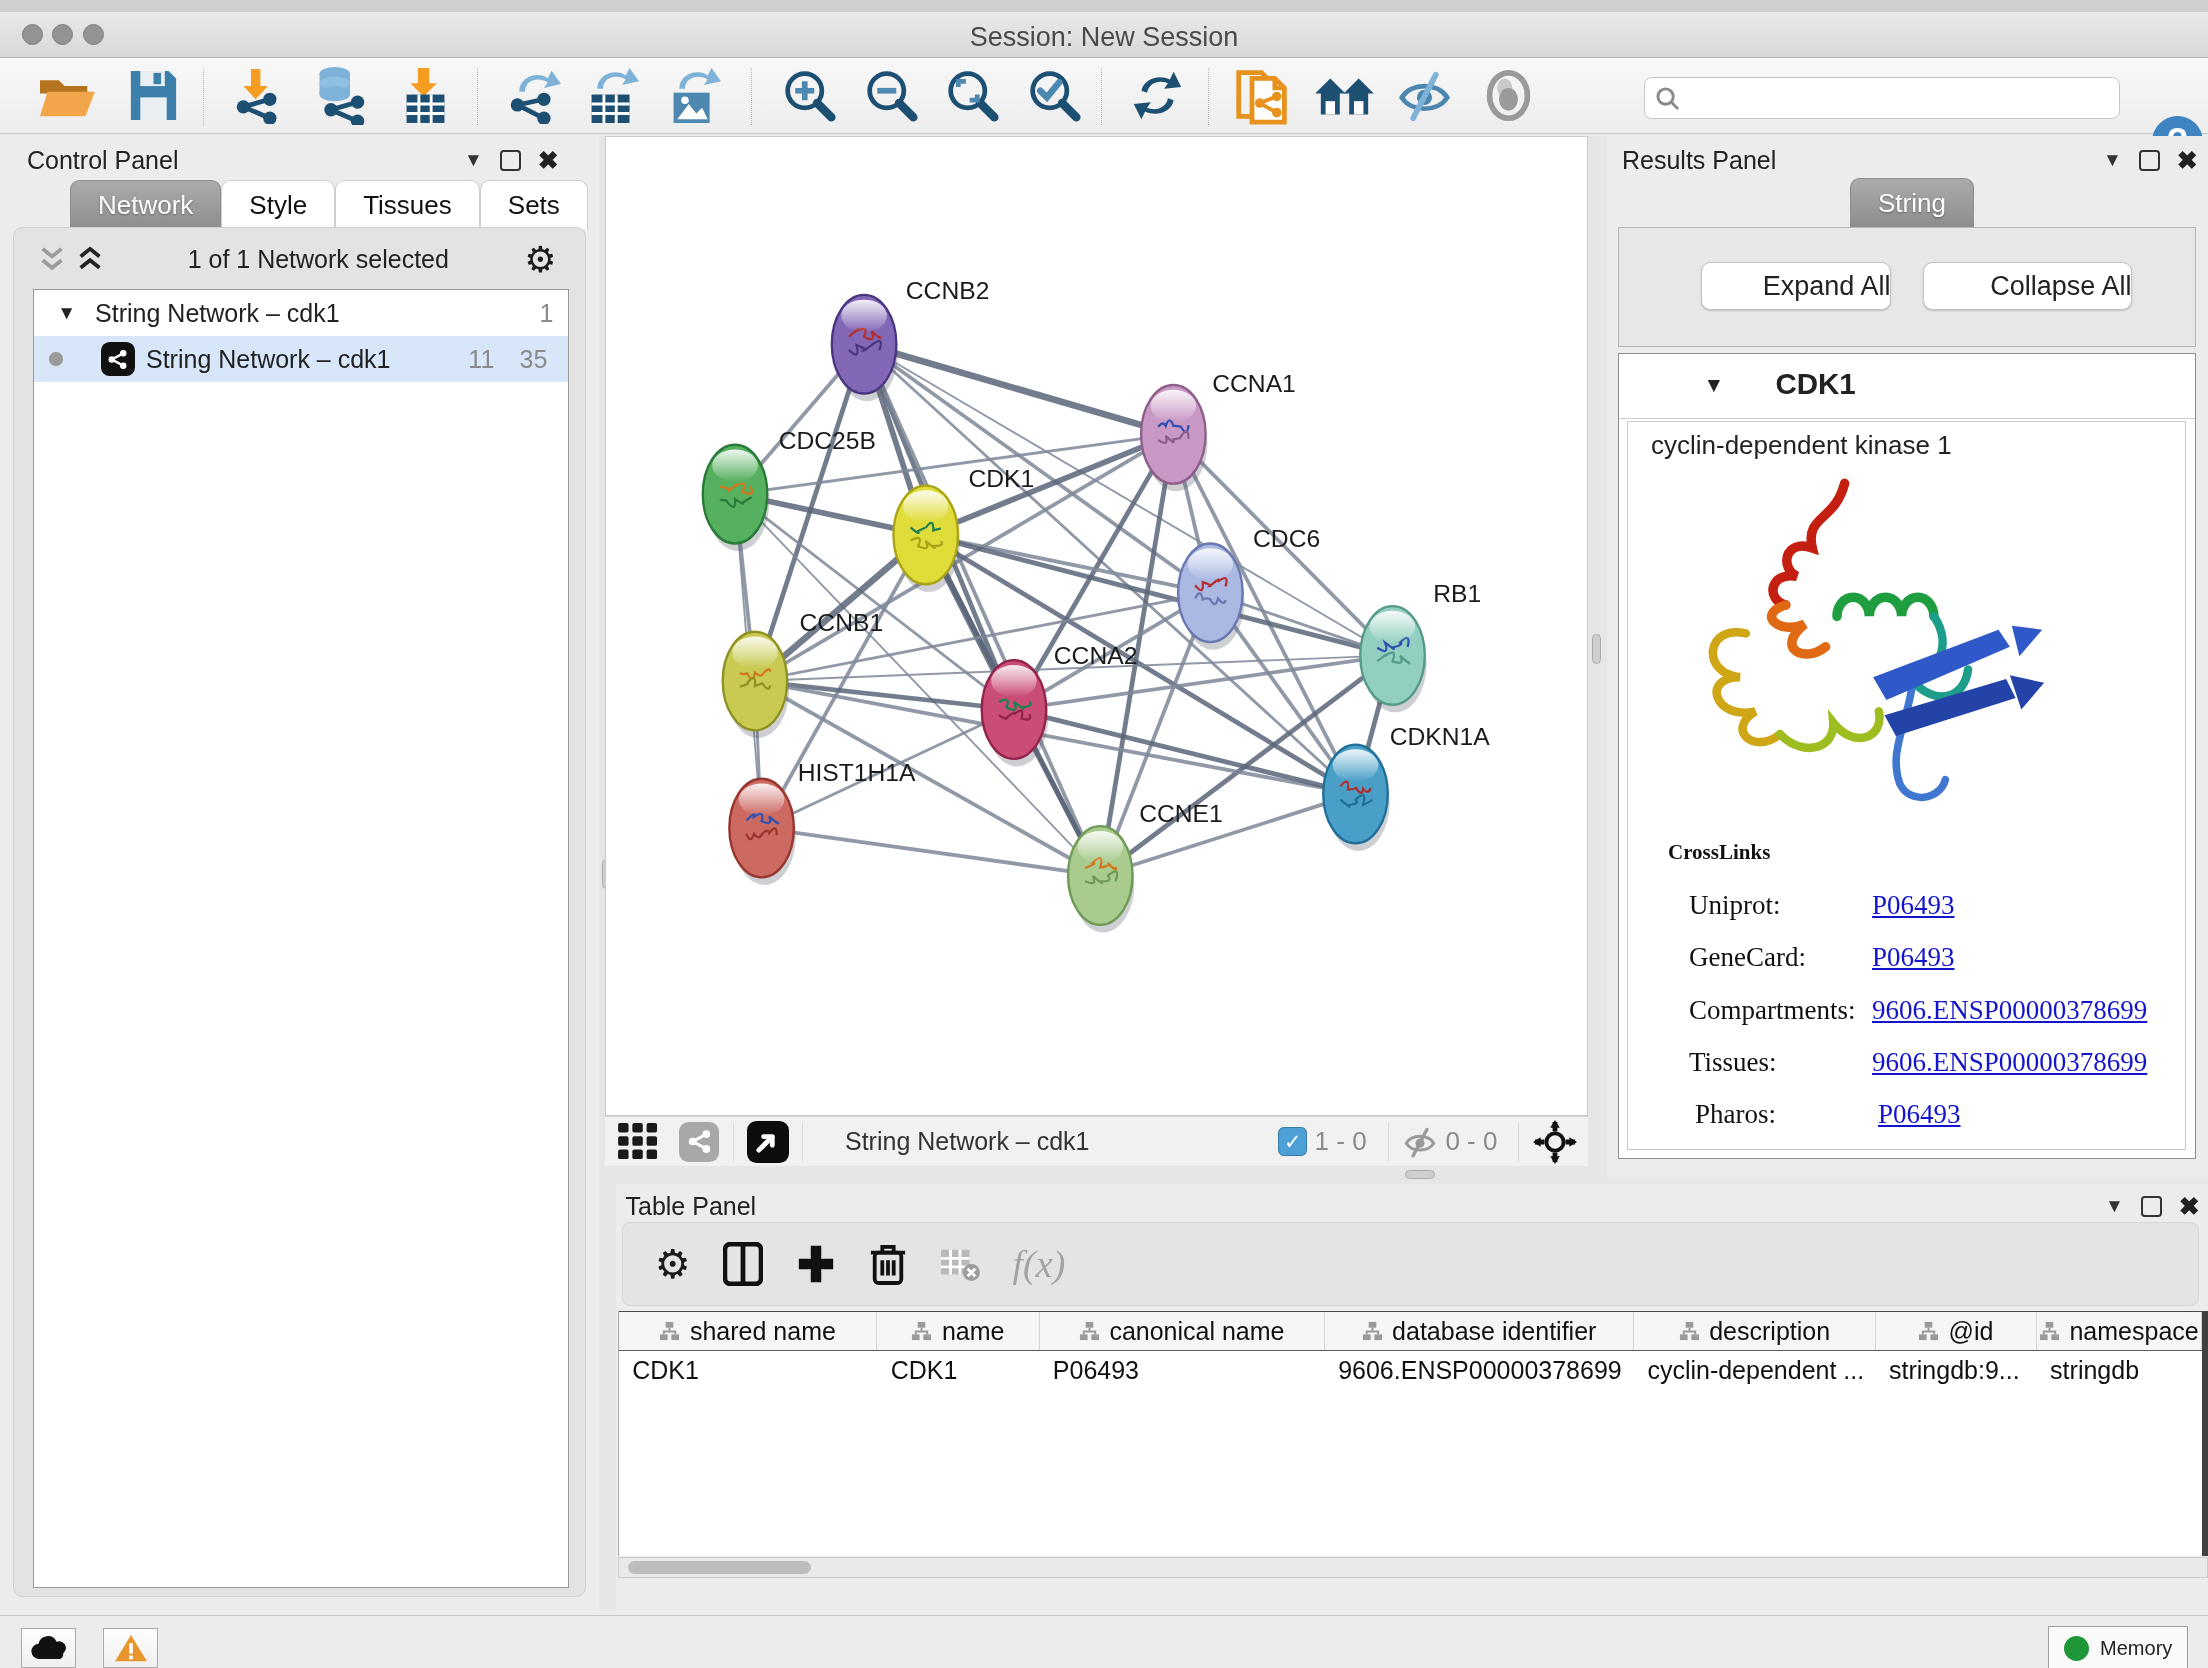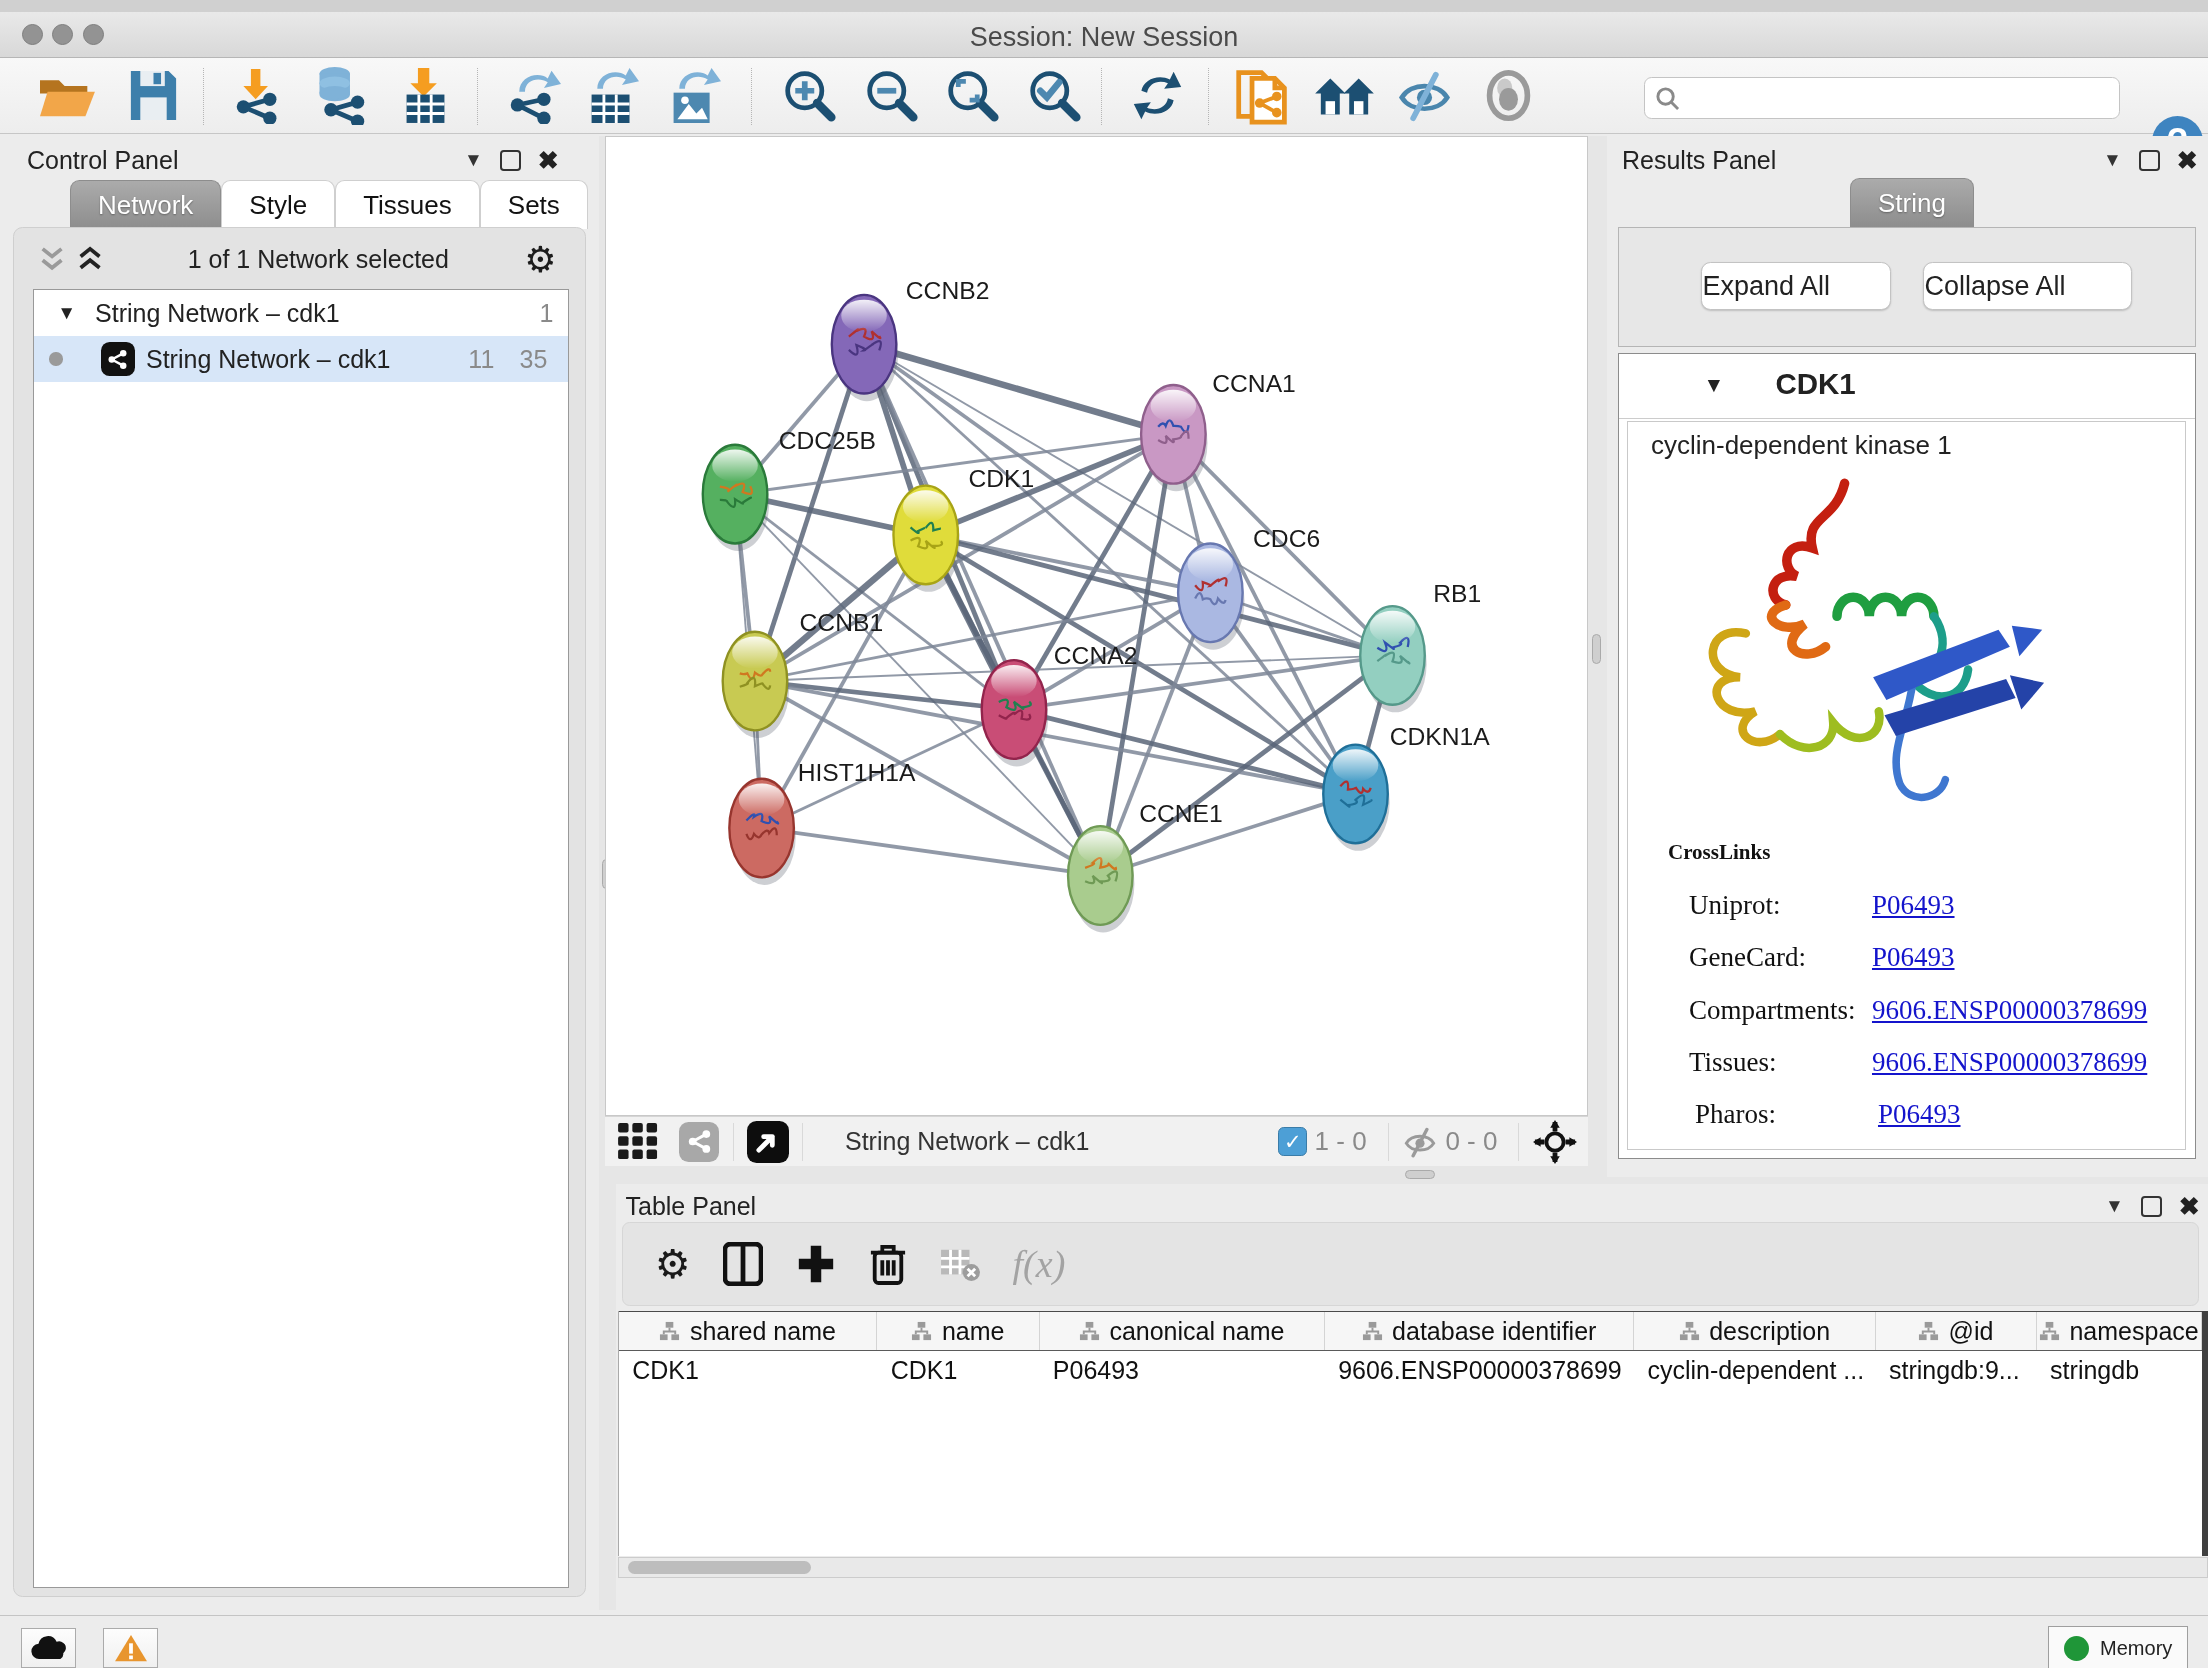--- a/index.html
+++ b/index.html
@@ -64,21 +64,21 @@
   .chk { width:28.5px; height:28.5px; border-radius:5.7px; background:#4d9fd6; border:1px solid #3a7ca8;
     color:#fff; font-size:21px; text-align:center; line-height:27px; }
   
   .vstrip { position:absolute; background:#e6e6e6; }
   .handle { position:absolute; background:#cfcfcf; border:1px solid #aaa; border-radius:5.7px; }
   
   .results-panel { position:absolute; left:1607px; top:124px; width:601px; height:1041px; background:#ececec; }
   .rp-box1 { position:absolute; left:11.4px; top:91px; width:578px; height:120px;
     background:#e7e7e7; border:1.9px solid #b5b5b5; }
   .rp-btn { position:absolute; top:34px; height:48px; background:#fff; border:1px solid #c3c3c3;
-    border-radius:9.5px; font-size:27px; text-align:left; line-height:46px; box-shadow:0 1px 1.9px rgba(0,0,0,.18); }
+    border-radius:9.5px; font-size:27px; text-align:right; line-height:46px; box-shadow:0 1px 1.9px rgba(0,0,0,.18); }
   .rp-box2 { position:absolute; left:11.4px; top:217px; width:578px; height:806px;
     background:#fff; border:1.9px solid #8c8c8c; }
   .rp-gene-head { position:absolute; left:0; top:0; width:100%; height:65px; border-bottom:1px solid #ccc; }
   .rp-content { position:absolute; left:7.6px; top:67px; width:559px; height:729px; border:1px solid #c9c9c9; }
   .xl { font-family:"Liberation Serif", serif; }
   .xl-label { font-size:27px; color:#111; }
   .xl-link { font-size:27px; color:#1414cc; text-decoration:underline; }
   
   .table-panel { position:absolute; left:616px; top:1172px; width:1592px; height:426px; background:#ececec; }
   .tp-toolbar { position:absolute; left:5.7px; top:38px; width:1577px; height:84px;

